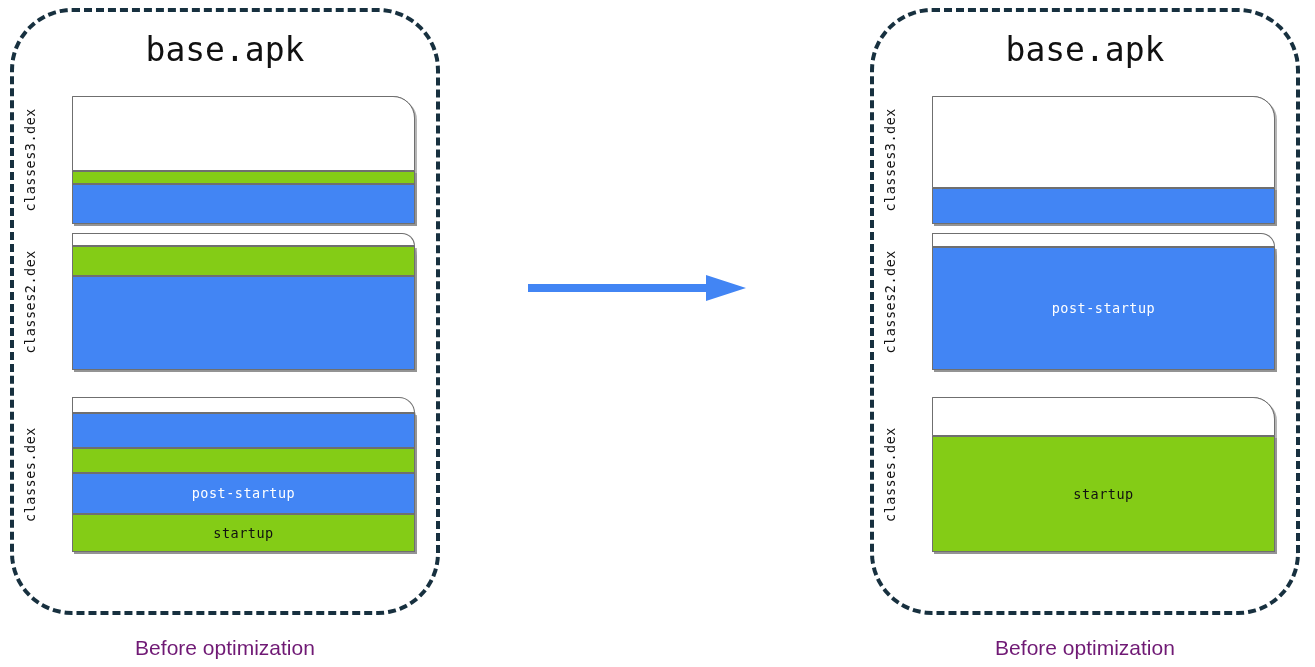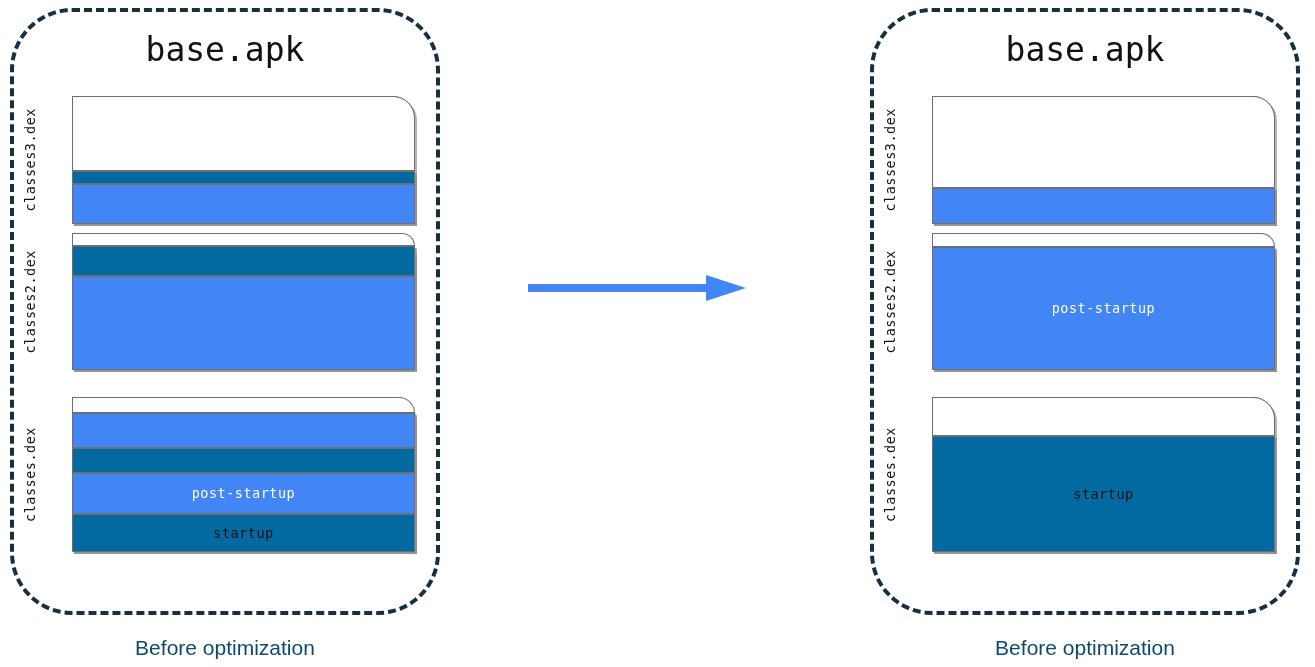--- a/index.html
+++ b/index.html
@@ -47,34 +47,34 @@
     box-shadow:2px 2px 0 rgba(120,120,120,0.55);
   }
   .seg{
     position:absolute;left:0;width:100%;
     box-sizing:border-box;
     border:1.5px solid #6f6f6f;
     box-shadow:2px 2px 0 rgba(120,120,120,0.55);
     display:flex;align-items:center;justify-content:center;
   }
   .seg.blue{background:#4285f4;}
-  .seg.green{background:#0369a1;}
+  .seg.green{background:#84cc16;}
   .seg.white{background:#ffffff;box-shadow:none;}
   .seg-label{
     font-family:"DejaVu Sans Mono","Liberation Mono",monospace;
     font-size:13.5px;letter-spacing:0.5px;
   }
   .seg.blue .seg-label{color:#ffffff;}
   .seg.green .seg-label{color:#111111;}
   .round-tr{border-radius:0 22px 0 0;}
 
   .arrow{position:absolute;left:528px;top:272px;width:218px;height:32px;}
   .caption{
     position:absolute;top:636px;width:430px;text-align:center;
-    font-size:21px;color:#0c4a6e;
+    font-size:21px;color:#701a75;
   }
   .caption-left{left:10px;}
   .caption-right{left:870px;}
 </style>
 </head>
 <body>
 
 <div class="panel panel-left">
   <div class="dashed-box"></div>
   <div class="apk-title">base.apk</div>

